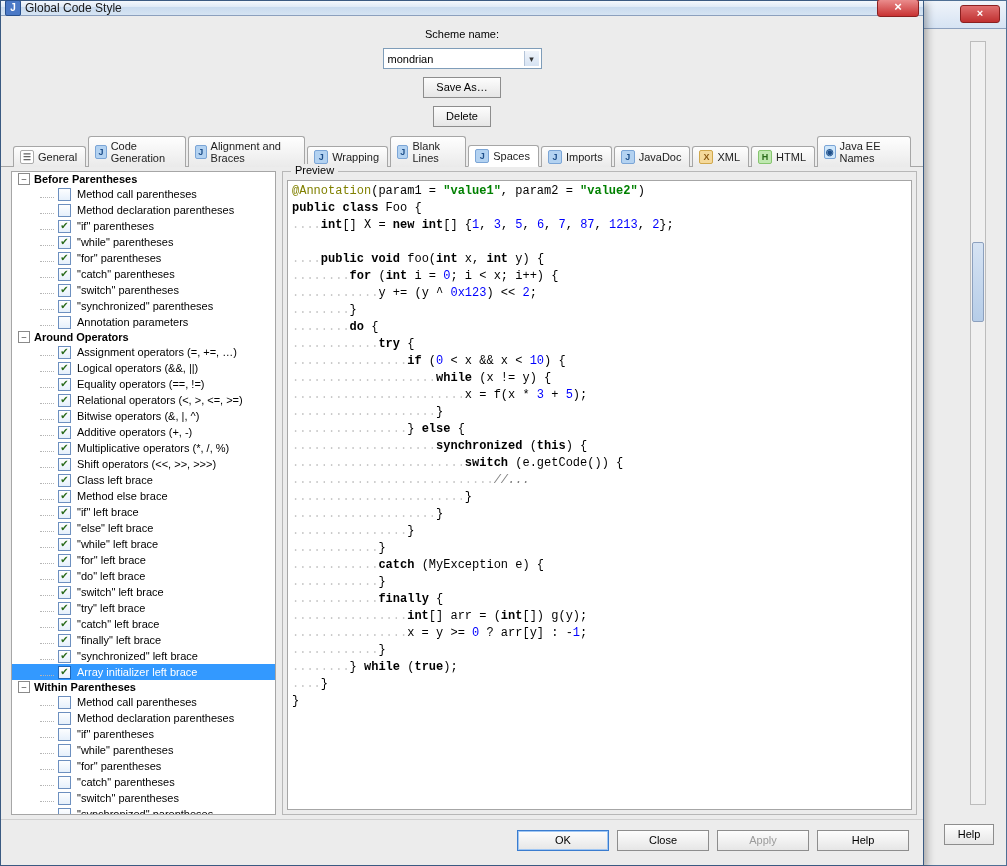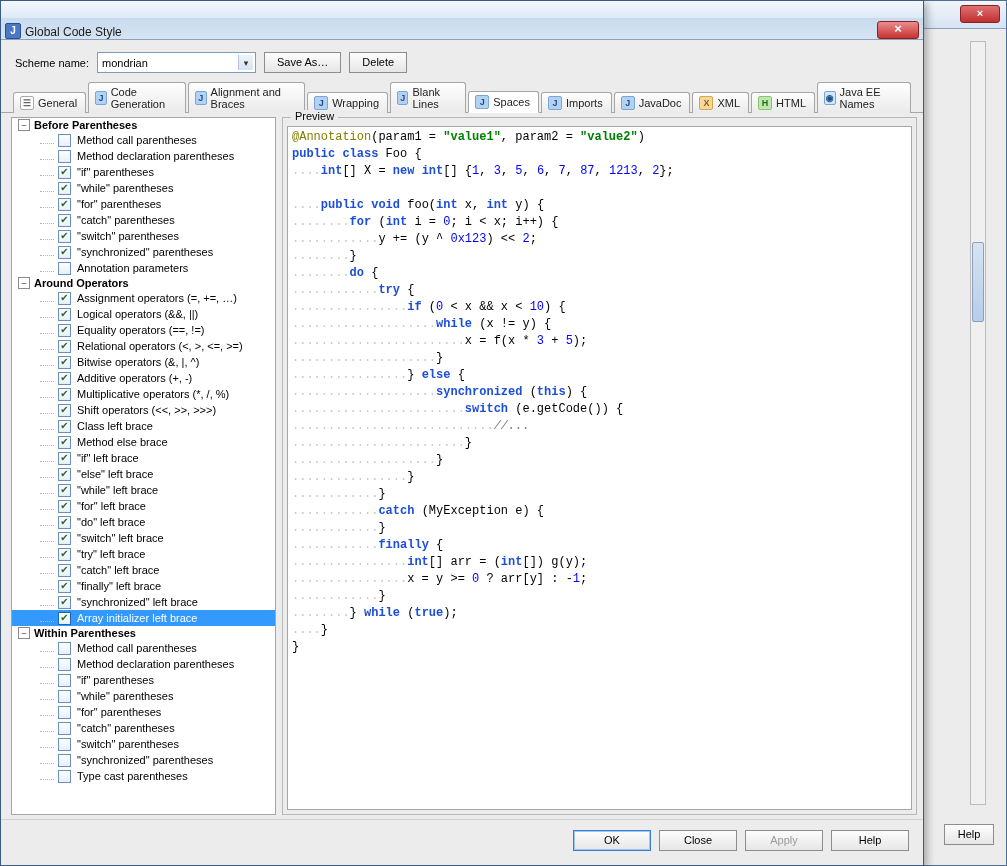--- a/index.html
+++ b/index.html
@@ -55,24 +55,24 @@
   .dialog {
     position: absolute;
     left: 0; top: 0;
     width: 924px; height: 866px;
     background: #ececec;
     border: 1px solid #3a5a82;
     box-shadow: 3px 3px 8px rgba(0,0,0,.3);
     display: flex; flex-direction: column;
   }
   .titlebar {
-    height: 39px;
+    height: 15px;
     background: linear-gradient(#f4f8fd,#dde9f6 45%,#c9dbef 46%,#d6e4f3);
     border-bottom: 1px solid #8ca0be;
-    display: flex; align-items: flex-end;
+    display: flex; align-items: center;
     padding: 0 4px;
     color: #1a1a1a;
   }
   .titlebar .icon16 {
     width: 16px; height: 16px; margin-right: 4px;
     background: #4b79c6; border: 1px solid #28518f; border-radius: 2px;
     position: relative;
   }
   .titlebar .icon16::after {
     content: "J"; color: #fff; font: bold 10px/14px sans-serif;
@@ -84,20 +84,21 @@
     background: linear-gradient(#ea8c8c,#c83232);
     border: 1px solid #8b2020; border-radius: 3px;
     color: #fff; text-align: center; line-height: 14px; font-weight: bold;
     font-size: 13px;
   }
 
   .scheme-row {
     display: flex; align-items: center;
     padding: 12px 14px 8px 14px;
     gap: 8px;
+    flex-direction: column;
   }
   .scheme-row label { font-size: 11px; }
   .combo {
     width: 159px; height: 21px;
     background: #fff; border: 1px solid #7f9db9;
     display: flex; align-items: center; padding: 0 4px;
     position: relative;
   }
   .combo .arrow {
     position: absolute; right: 2px; top: 2px; bottom: 2px; width: 15px;
@@ -225,33 +226,33 @@
     background: #fff; border: 1px solid #a6a6a6;
     overflow: auto;
     font-family: "Courier New", monospace;
     font-size: 12px;
     line-height: 17px;
     padding: 2px 4px;
     white-space: pre;
     position: relative;
   }
 
-  .kw { color: #1d4ed8; font-weight: bold; }
+  .kw { color: #000000; font-weight: bold; }
   .str { color: #008000; font-weight: bold; }
   .num { color: #0000ff; }
   .ann { color: #808000; }
   .cmt { color: #808080; font-style: italic; }
   .dotlead { color: #c8c8c8; }
 
   .footer {
     display:flex; justify-content:flex-end; gap:8px;
     padding: 10px 14px 14px 14px;
     border-top: 1px solid #d0d0d0;
   }
-  .footer .btn { width: 78px; text-align:center; padding:0; }
+  .footer .btn { width: 92px; text-align:center; padding:0; }
 
   
   .tree-wrap::-webkit-scrollbar, .code-area::-webkit-scrollbar { width: 16px; }
   .tree-wrap::-webkit-scrollbar-track, .code-area::-webkit-scrollbar-track { background:#f2f2f2; border-left:1px solid #c9c9c9;}
   .tree-wrap::-webkit-scrollbar-thumb, .code-area::-webkit-scrollbar-thumb { background: linear-gradient(#dfe9f6,#c6d8ee); border:1px solid #9ab4d4; border-radius:2px;}
   .tree-wrap::-webkit-scrollbar-button, .code-area::-webkit-scrollbar-button {
     height:16px; background: linear-gradient(#fefefe,#e3e3e3); border:1px solid #bfbfbf;
   }
 </style>
 </head>

